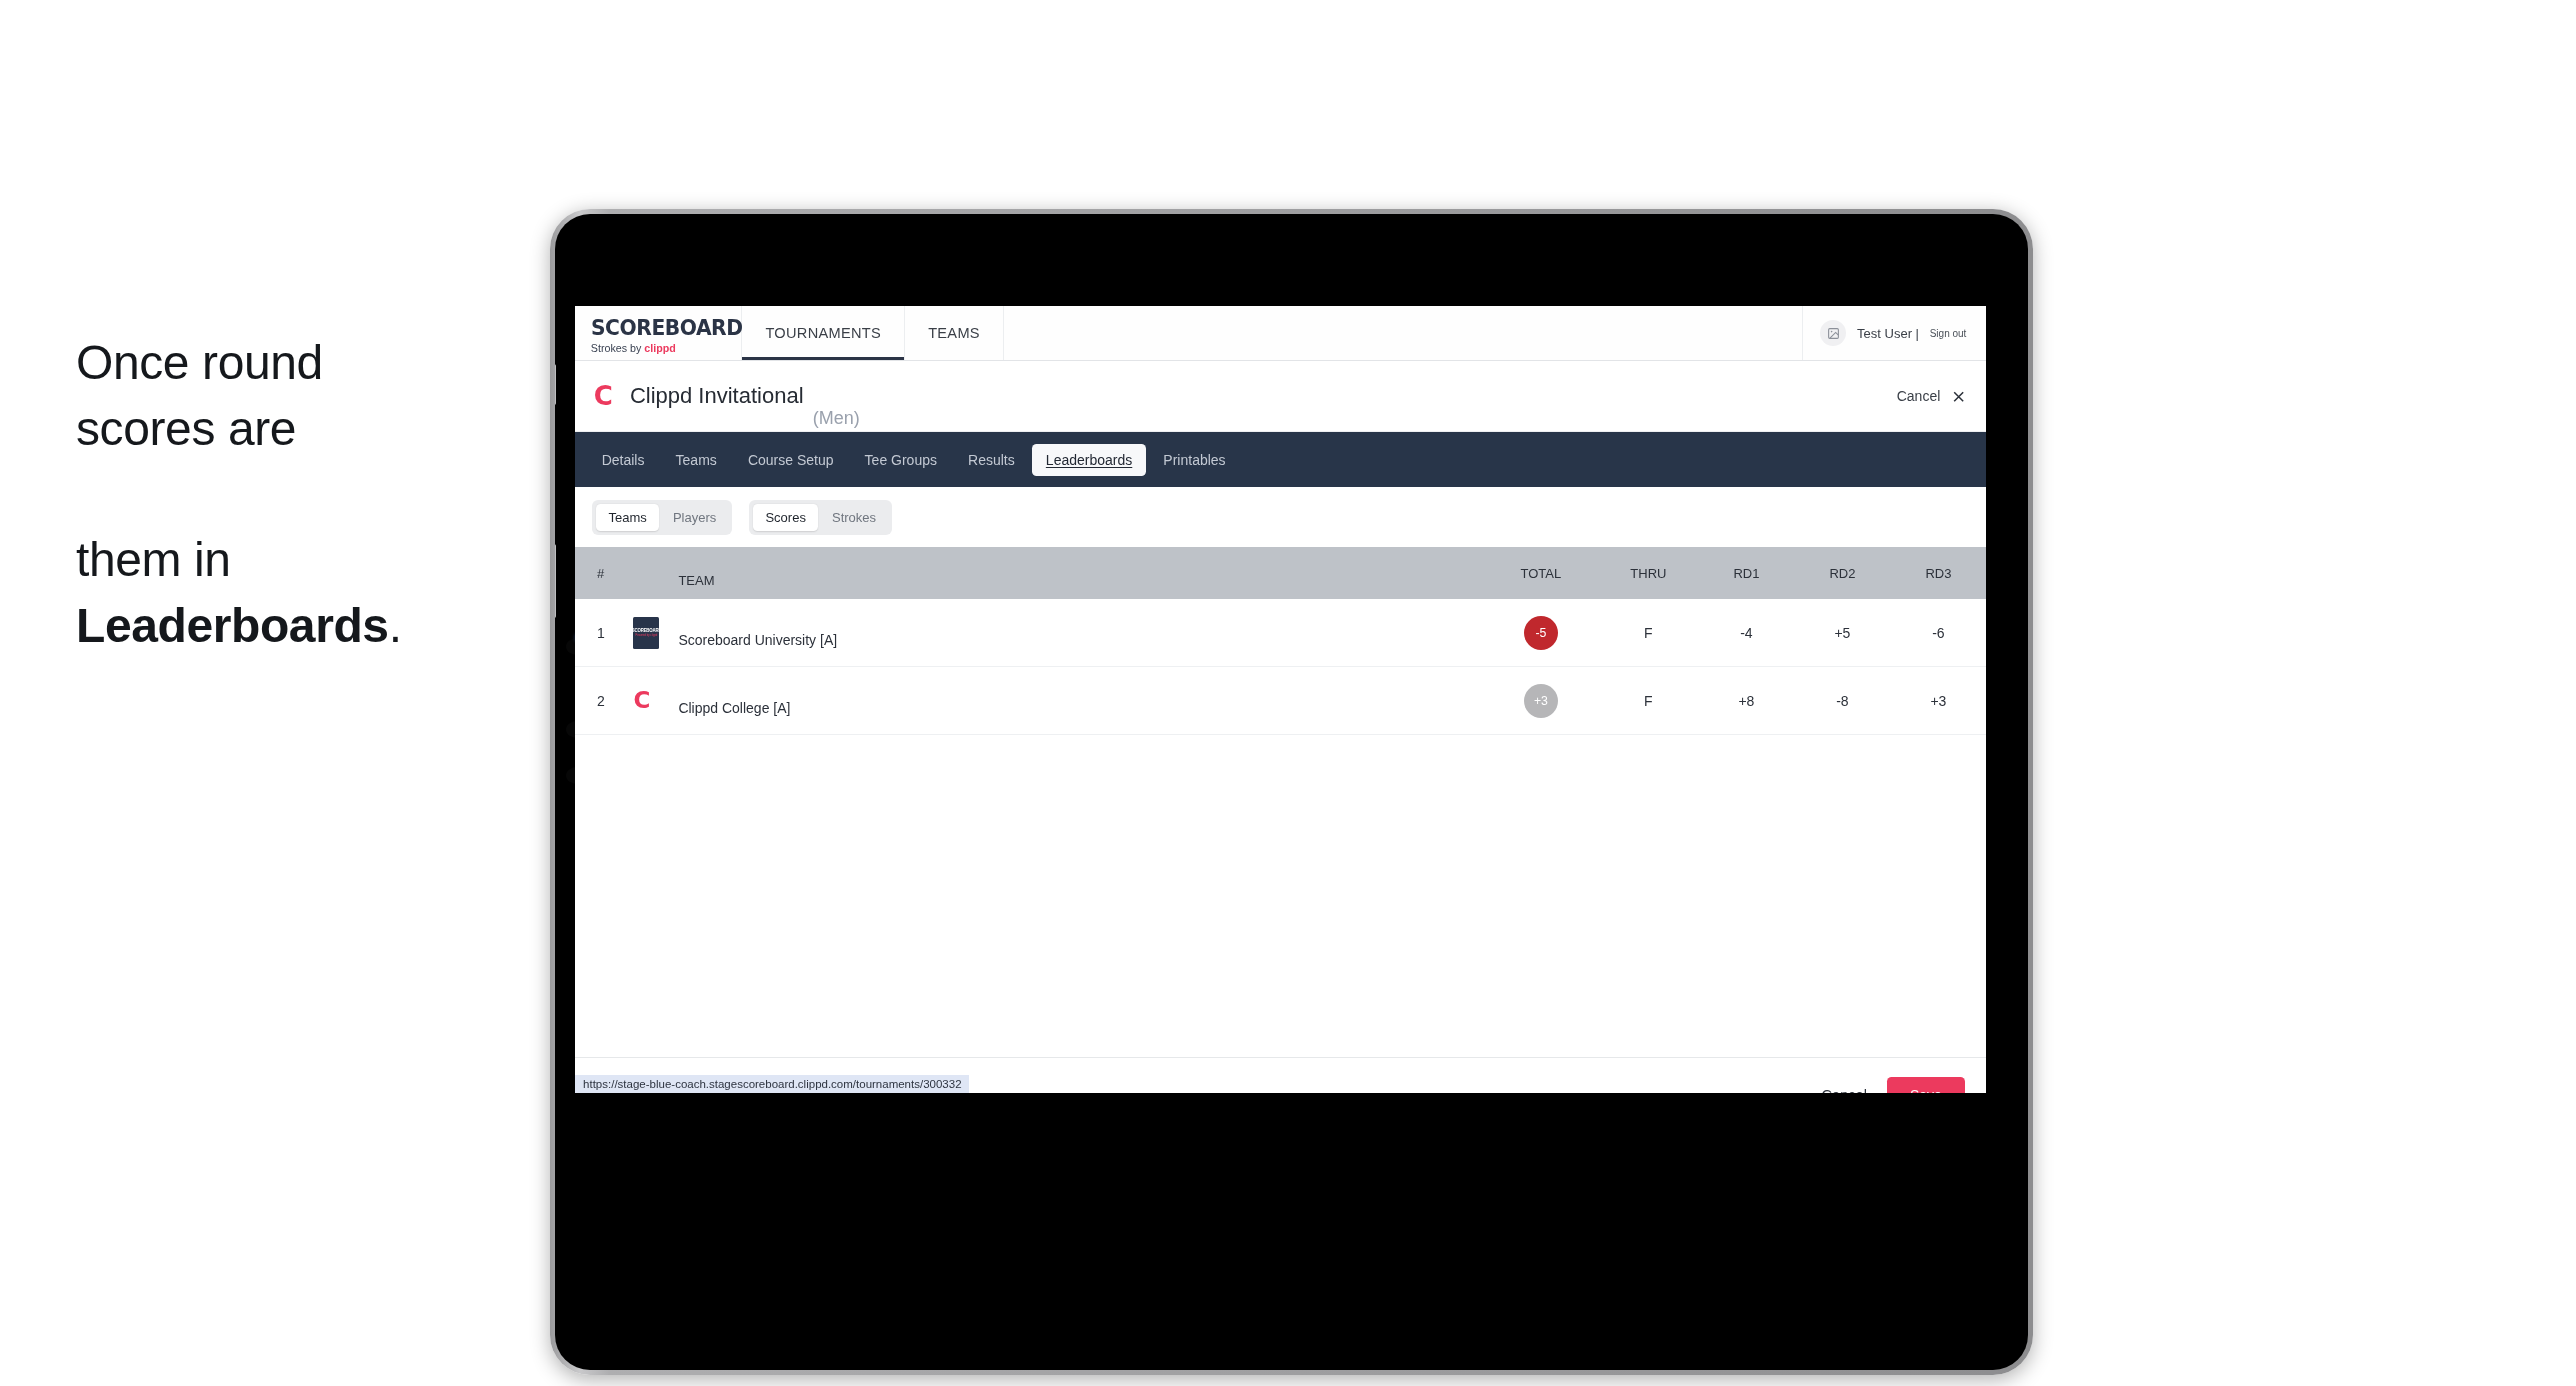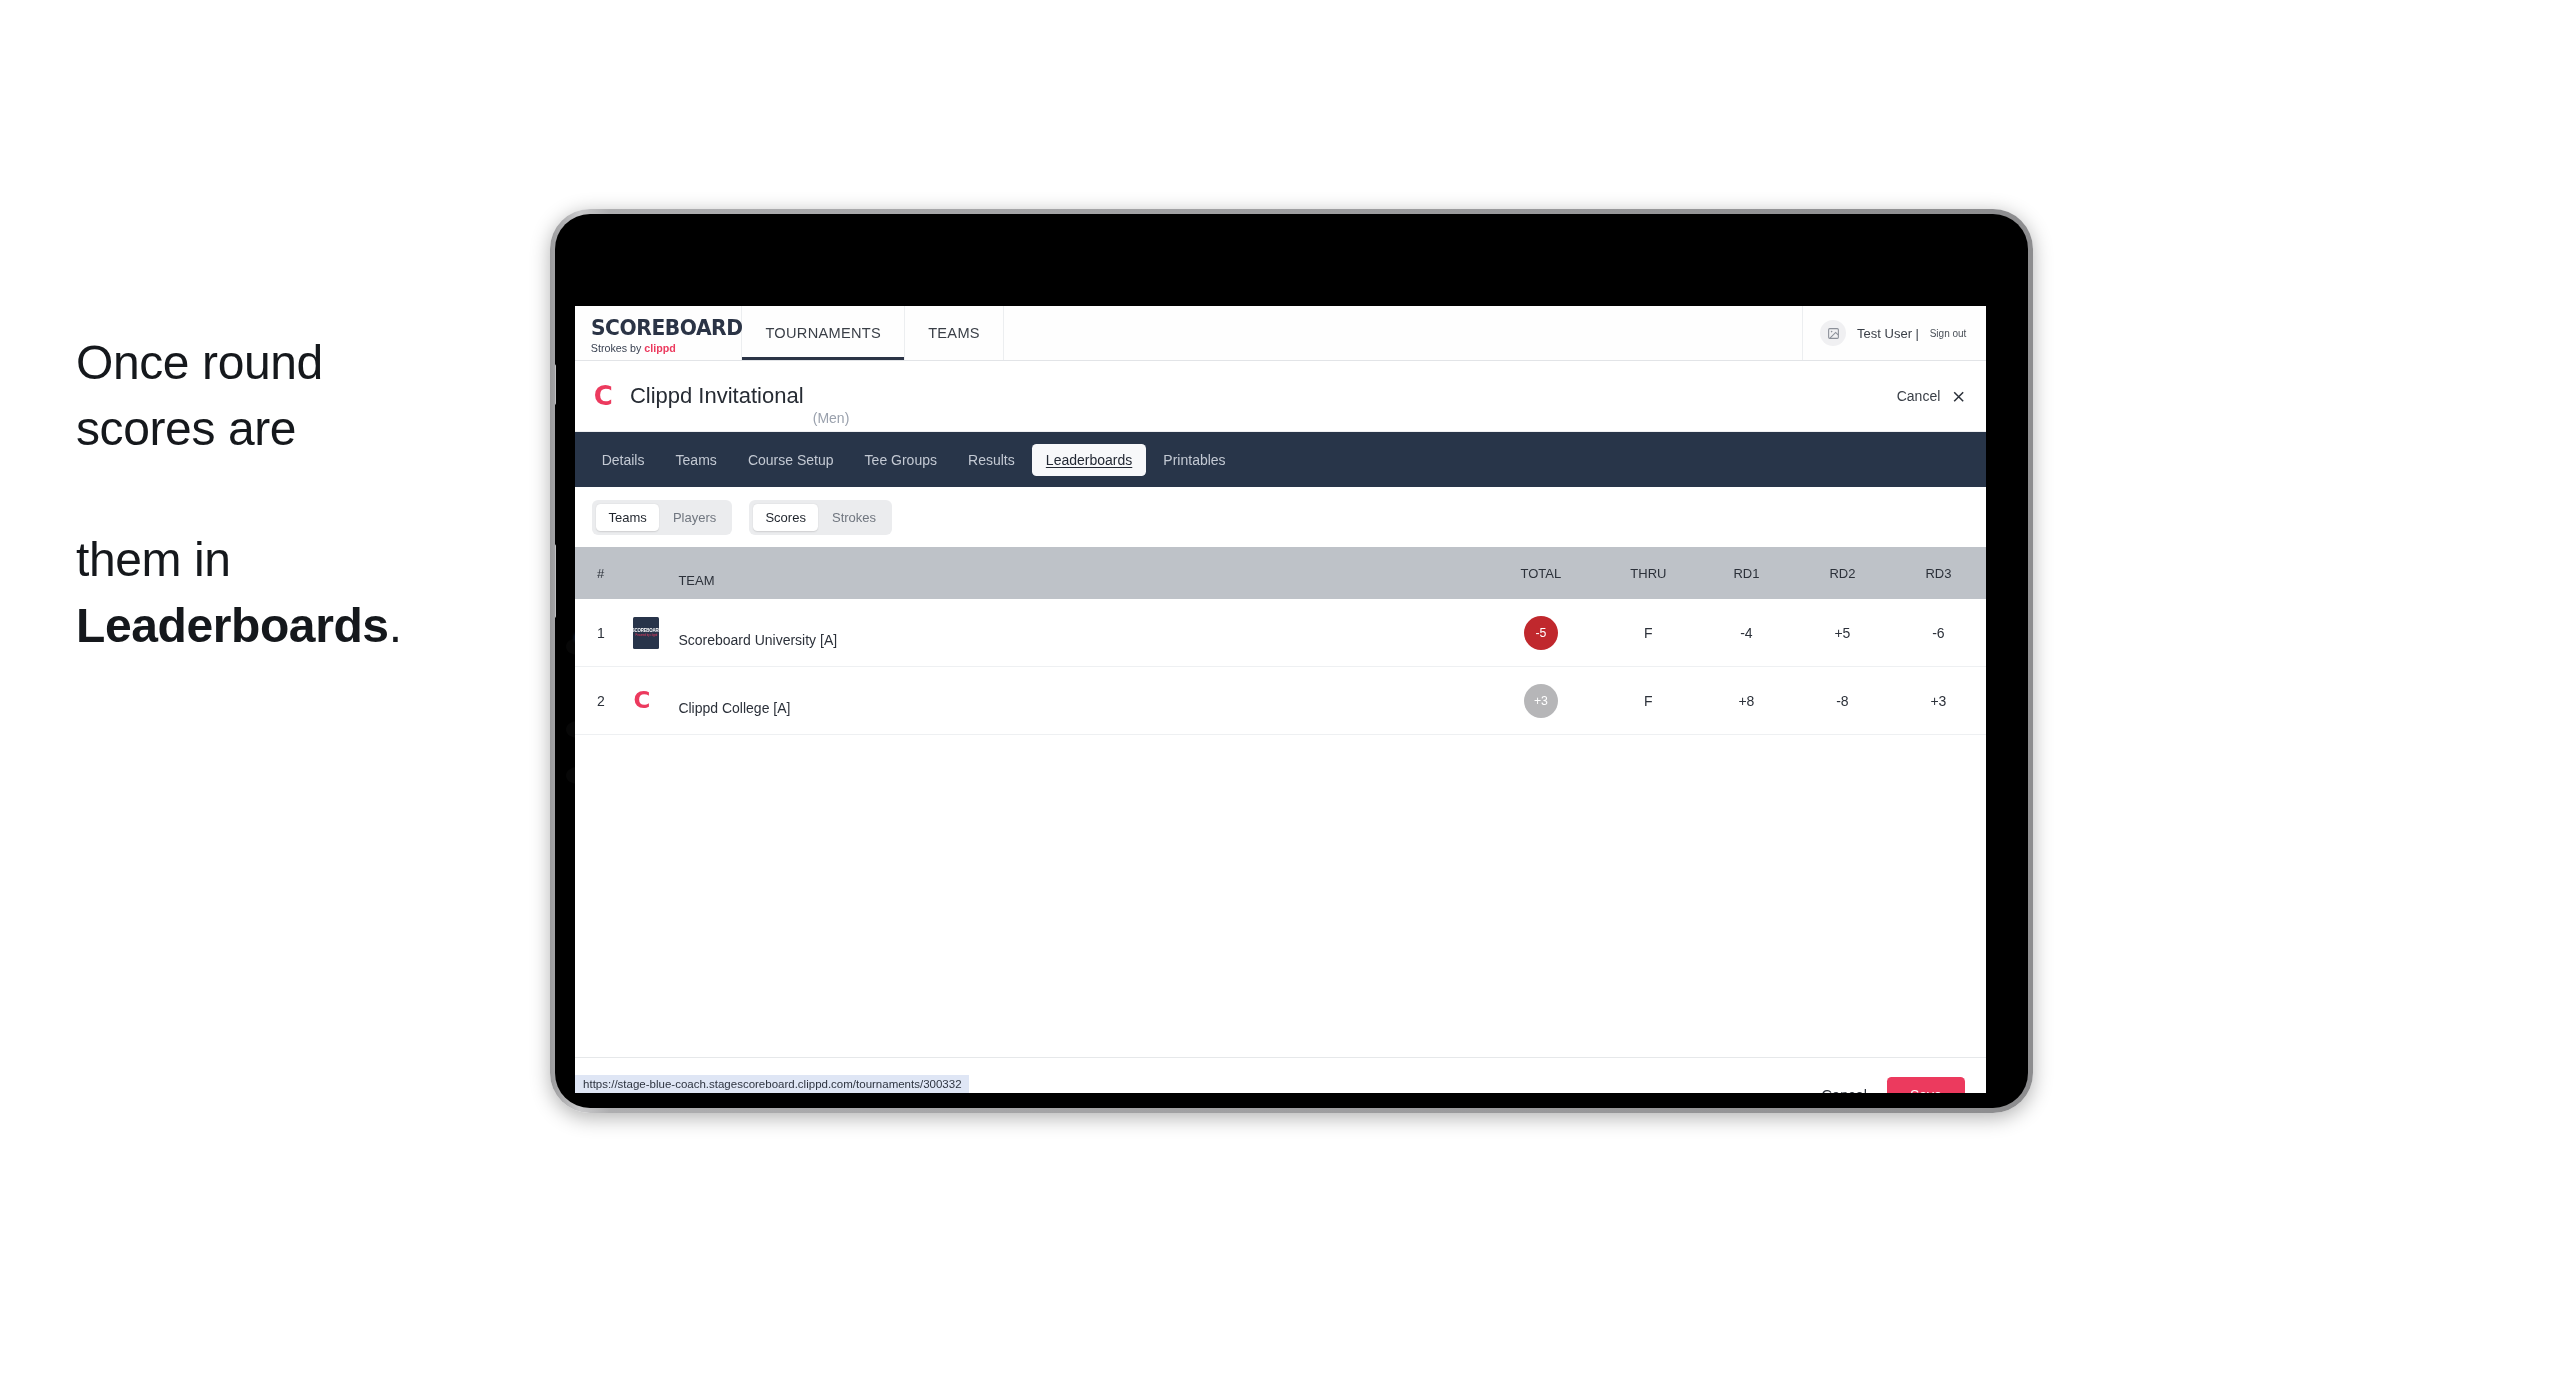--- a/index.html
+++ b/index.html
@@ -20,21 +20,21 @@
     color: #15181c;
     letter-spacing: -0.4px;
     margin-left: 28px;
   }
   #caption .bold { font-weight: bold; }
 
   
   #tablet {
     position: absolute;
     left: 550px; top: 209px;
-    width: 1483px; height: 904px;
+    width: 1483px; height: 1166px;
     background: linear-gradient(90deg,#9a9a9c 0%,#c9c9cb 2%,#aeaeb0 4%,#8d8d8f 100%);
     border-radius: 40px;
     box-shadow: 0 4.6px 20px rgba(0,0,0,0.30);
     padding: 5.4px;
   }
   #tablet-inner {
     width: 100%; height: 100%;
     background: #000000;
     border-radius: 35px;
     position: relative;
@@ -148,21 +148,21 @@
   }
   #tourney-logo {
     font-family: "DejaVu Sans", sans-serif;
     font-weight: bold;
     font-size: 26px;
     color: #ec3a5e;
     margin-right: 17px;
     line-height: 1;
   }
   #tourney-name { font-size: 22px; color: #262b33; }
-  #tourney-gender { font-size: 14px; color: #9aa1ad; margin-left: 9.2px; margin-top: 44px; }
+  #tourney-gender { font-size: 18px; color: #9aa1ad; margin-left: 9.2px; margin-top: 44px; }
   #tourney-cancel {
     margin-left: auto;
     display: flex; align-items: center; gap: 10.7px;
     font-size: 14px; color: #3a3f47; cursor: pointer;
   }
 
   
   #subtabs {
     height: 55px;
     background: #283549;

